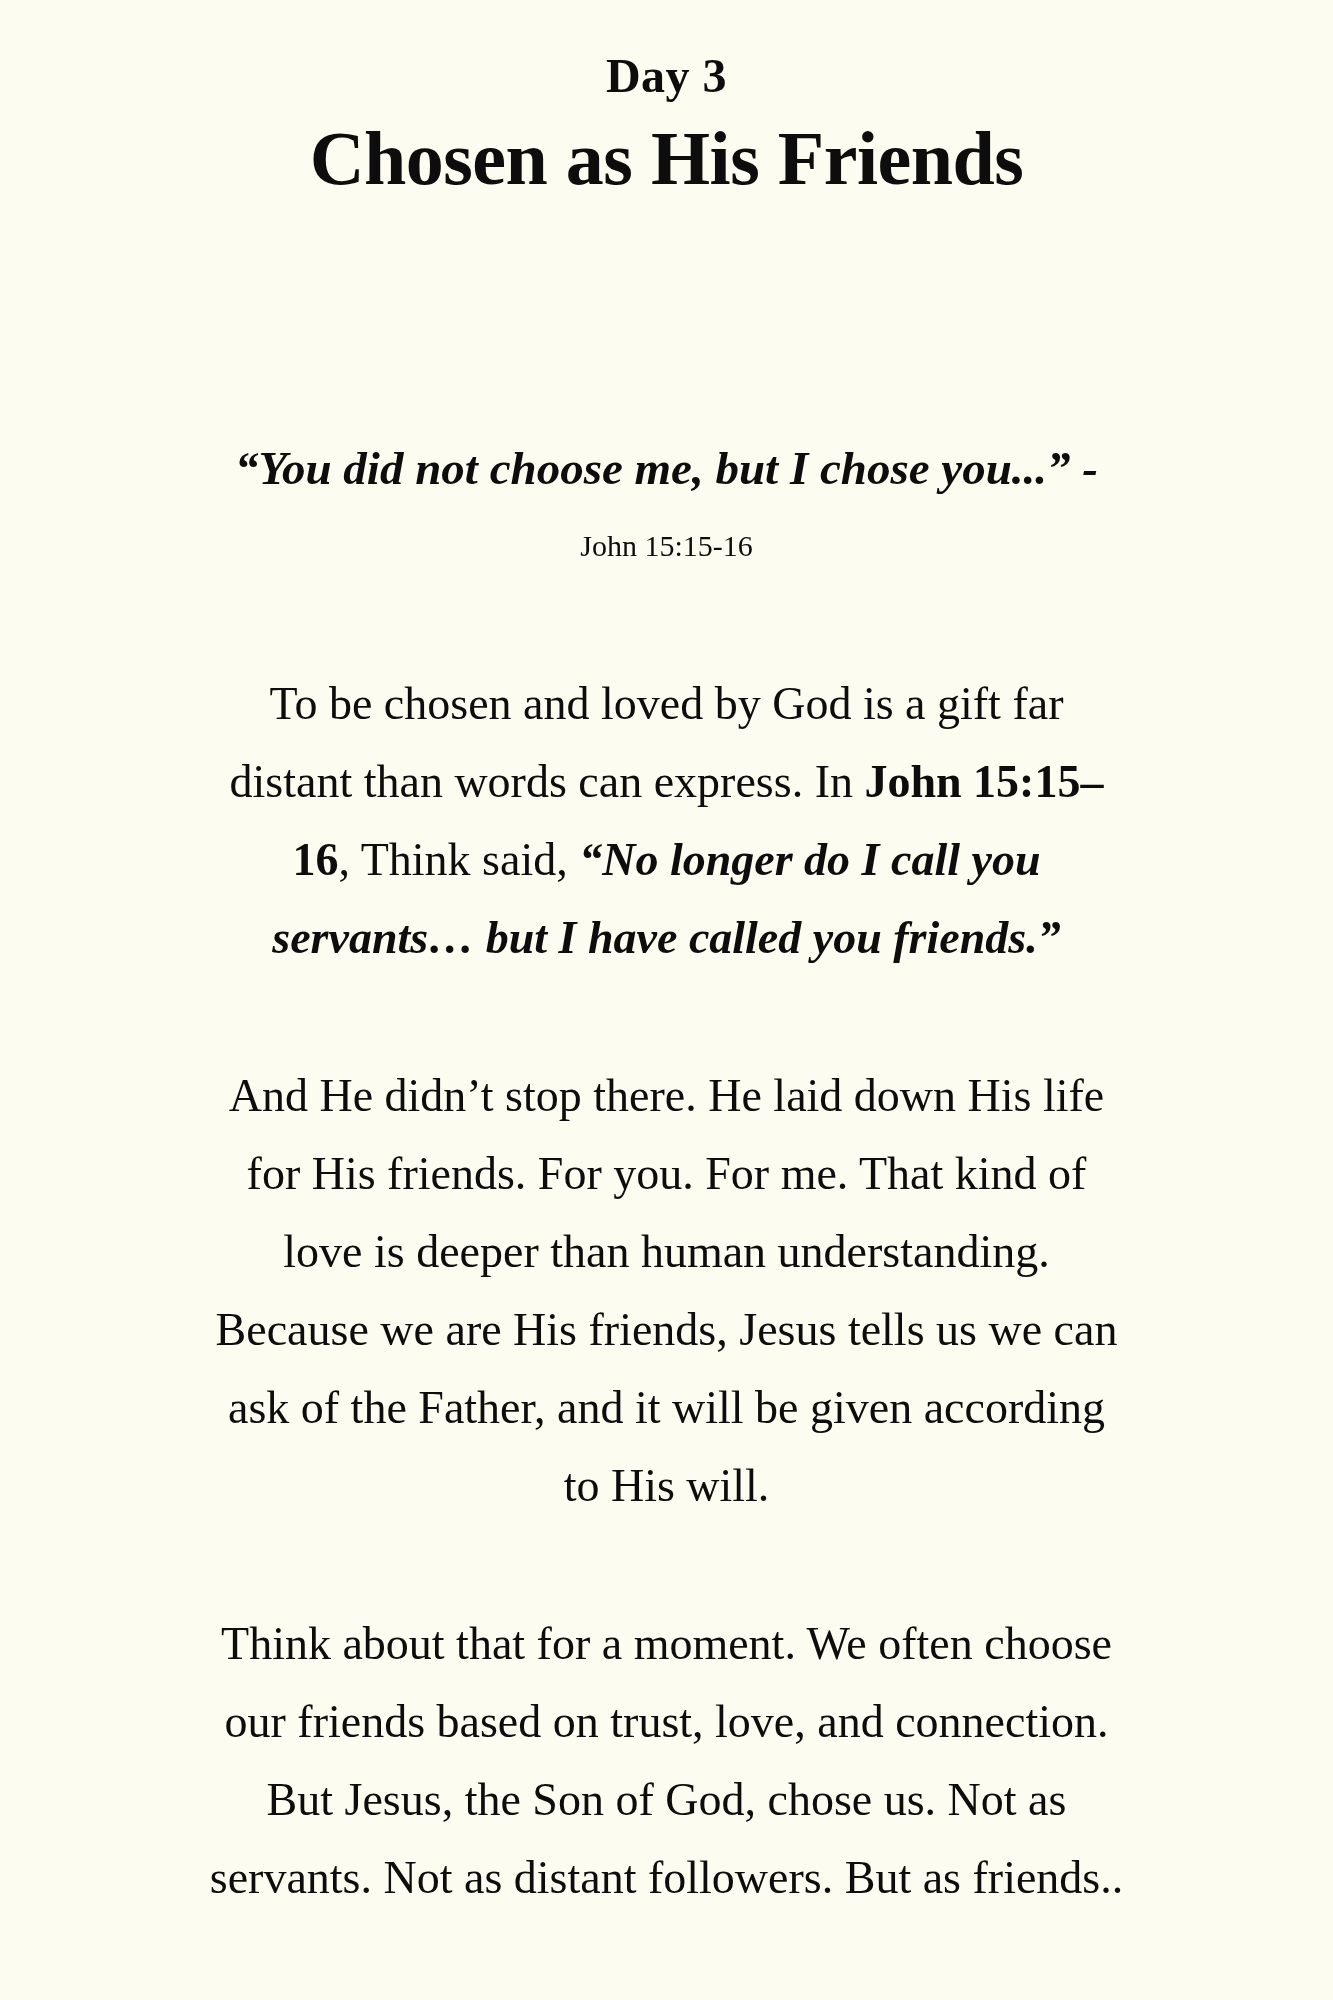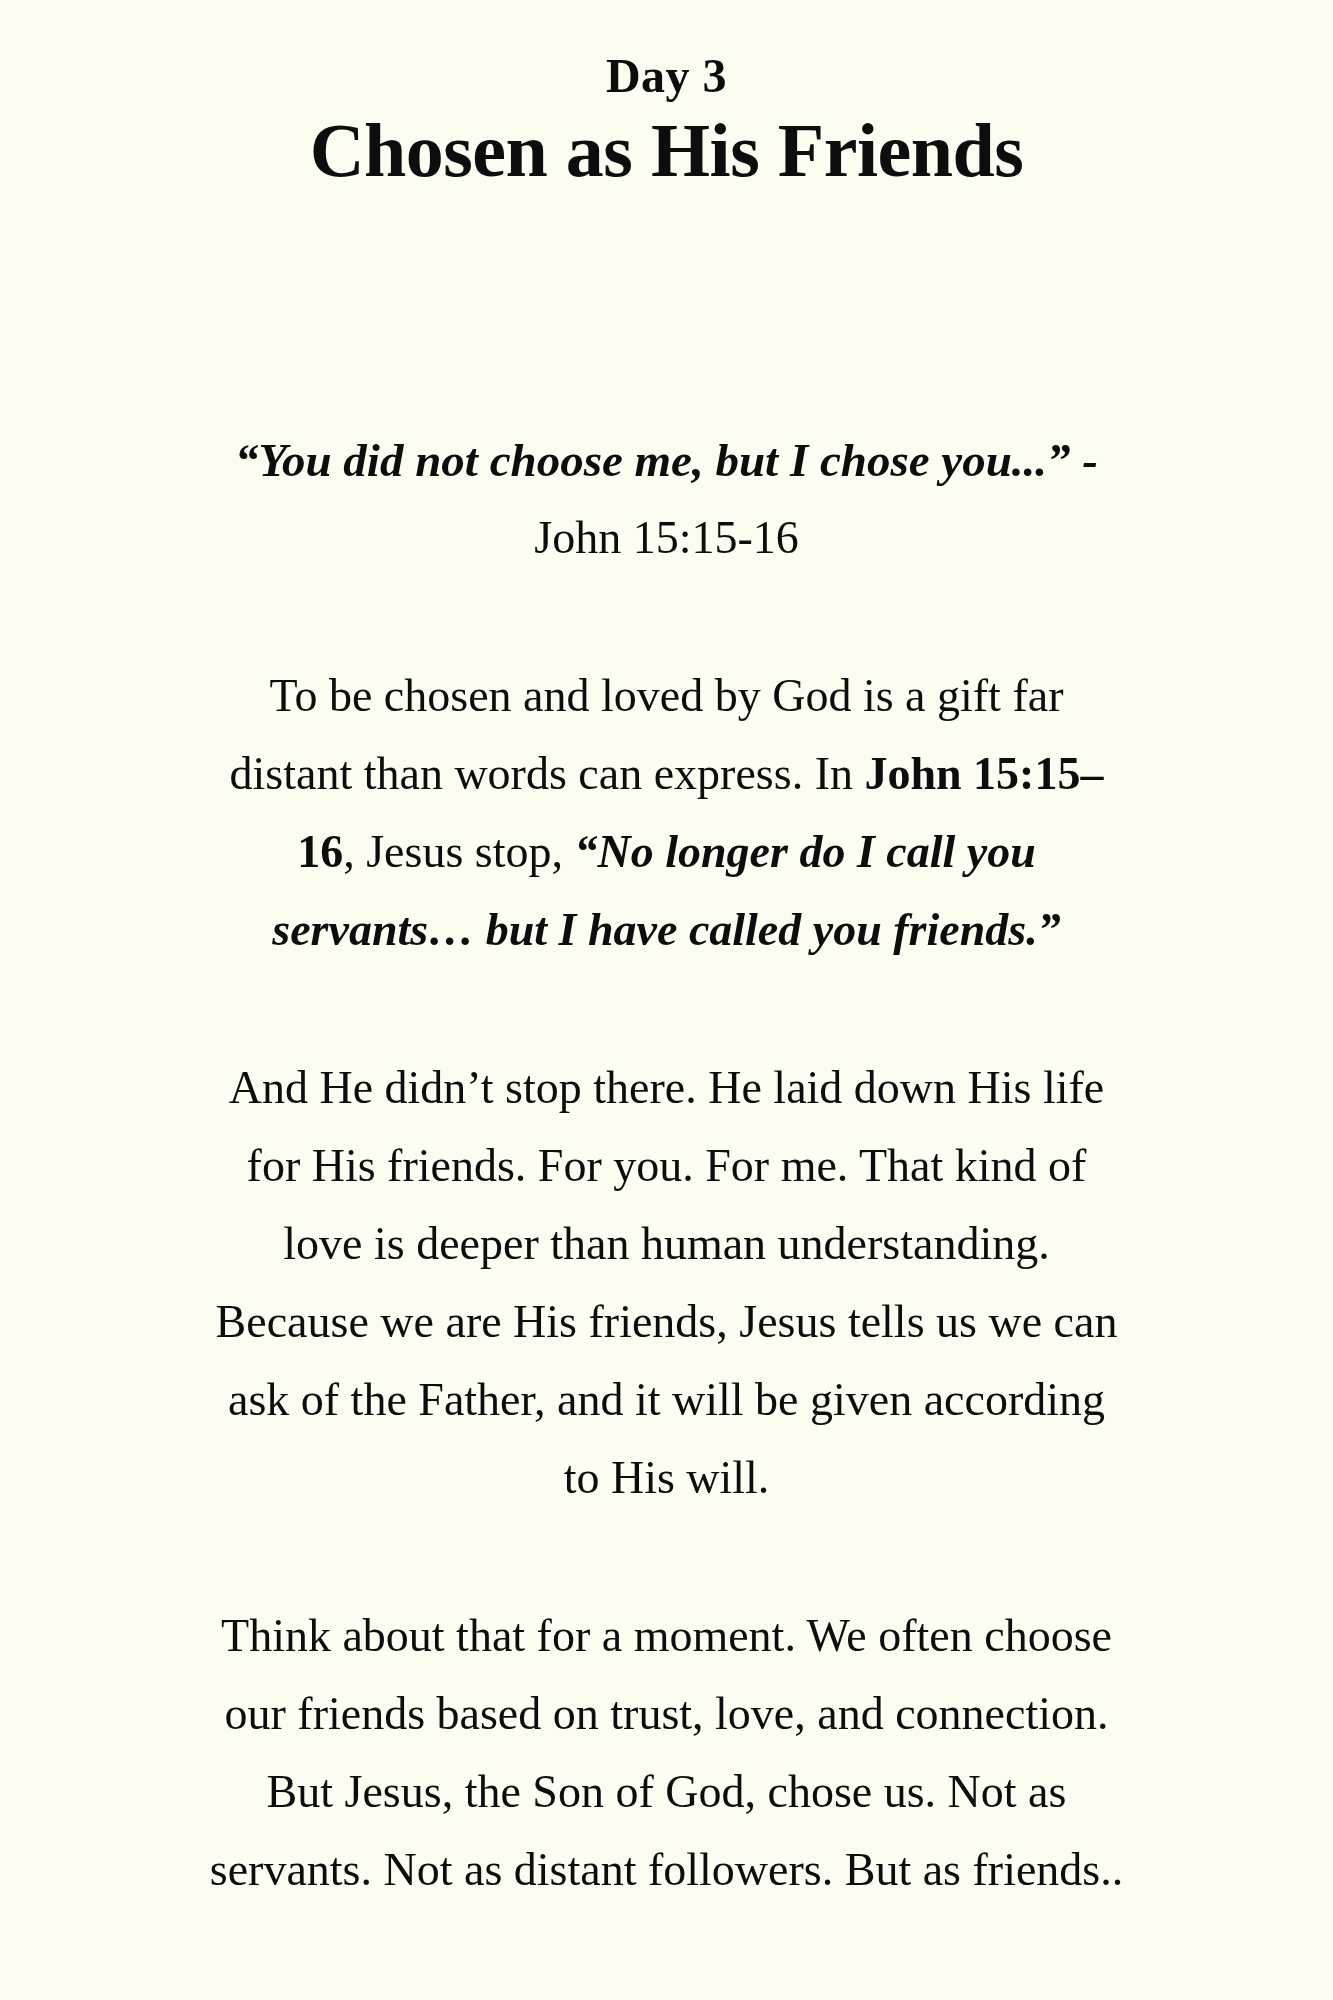--- a/index.html
+++ b/index.html
@@ -25,35 +25,35 @@
   .kicker {
     font-size: 48px;
     line-height: 1.15;
     font-weight: 700;
     letter-spacing: 0.5px;
   }
   .title {
     font-size: 76px;
     line-height: 1.2;
     font-weight: 700;
-    margin-top: 2px;
+    margin-top: 10px;
     letter-spacing: -0.5px;
   }
   .verse {
     margin-top: 225px;
   }
   .verse-quote {
     font-size: 47px;
     line-height: 78px;
     font-weight: 700;
     font-style: italic;
     white-space: pre-line;
   }
   .verse-ref {
-    font-size: 46px;
+    font-size: 30px;
     line-height: 78px;
     font-weight: 400;
     white-space: pre-line;
   }
   .para {
     font-size: 46px;
     line-height: 78px;
     margin-top: 80px;
     white-space: pre-line;
   }
@@ -71,21 +71,21 @@
   </header>
 
   <section class="verse">
     <p class="verse-quote">“You did not choose me, but I chose you...” -</p>
     <p class="verse-ref">John 15:15-16</p>
   </section>
 
   <section>
     <p class="para"><span>To be chosen and loved by God is a gift far
 distant than words can express. In </span><strong>John 15:15–
-16</strong><span>, Jesus stop, </span><strong class="italic">“No longer do I call you
+16</strong><span>, Think said, </span><strong class="italic">“No longer do I call you
 servants… but I have called you friends.”</strong></p>
 
     <p class="para">And He didn’t stop there. He laid down His life
 for His friends. For you. For me. That kind of
 love is deeper than human understanding.
 Because we are His friends, Jesus tells us we can
 ask of the Father, and it will be given according
 to His will.</p>
 
     <p class="para">Think about that for a moment. We often choose

